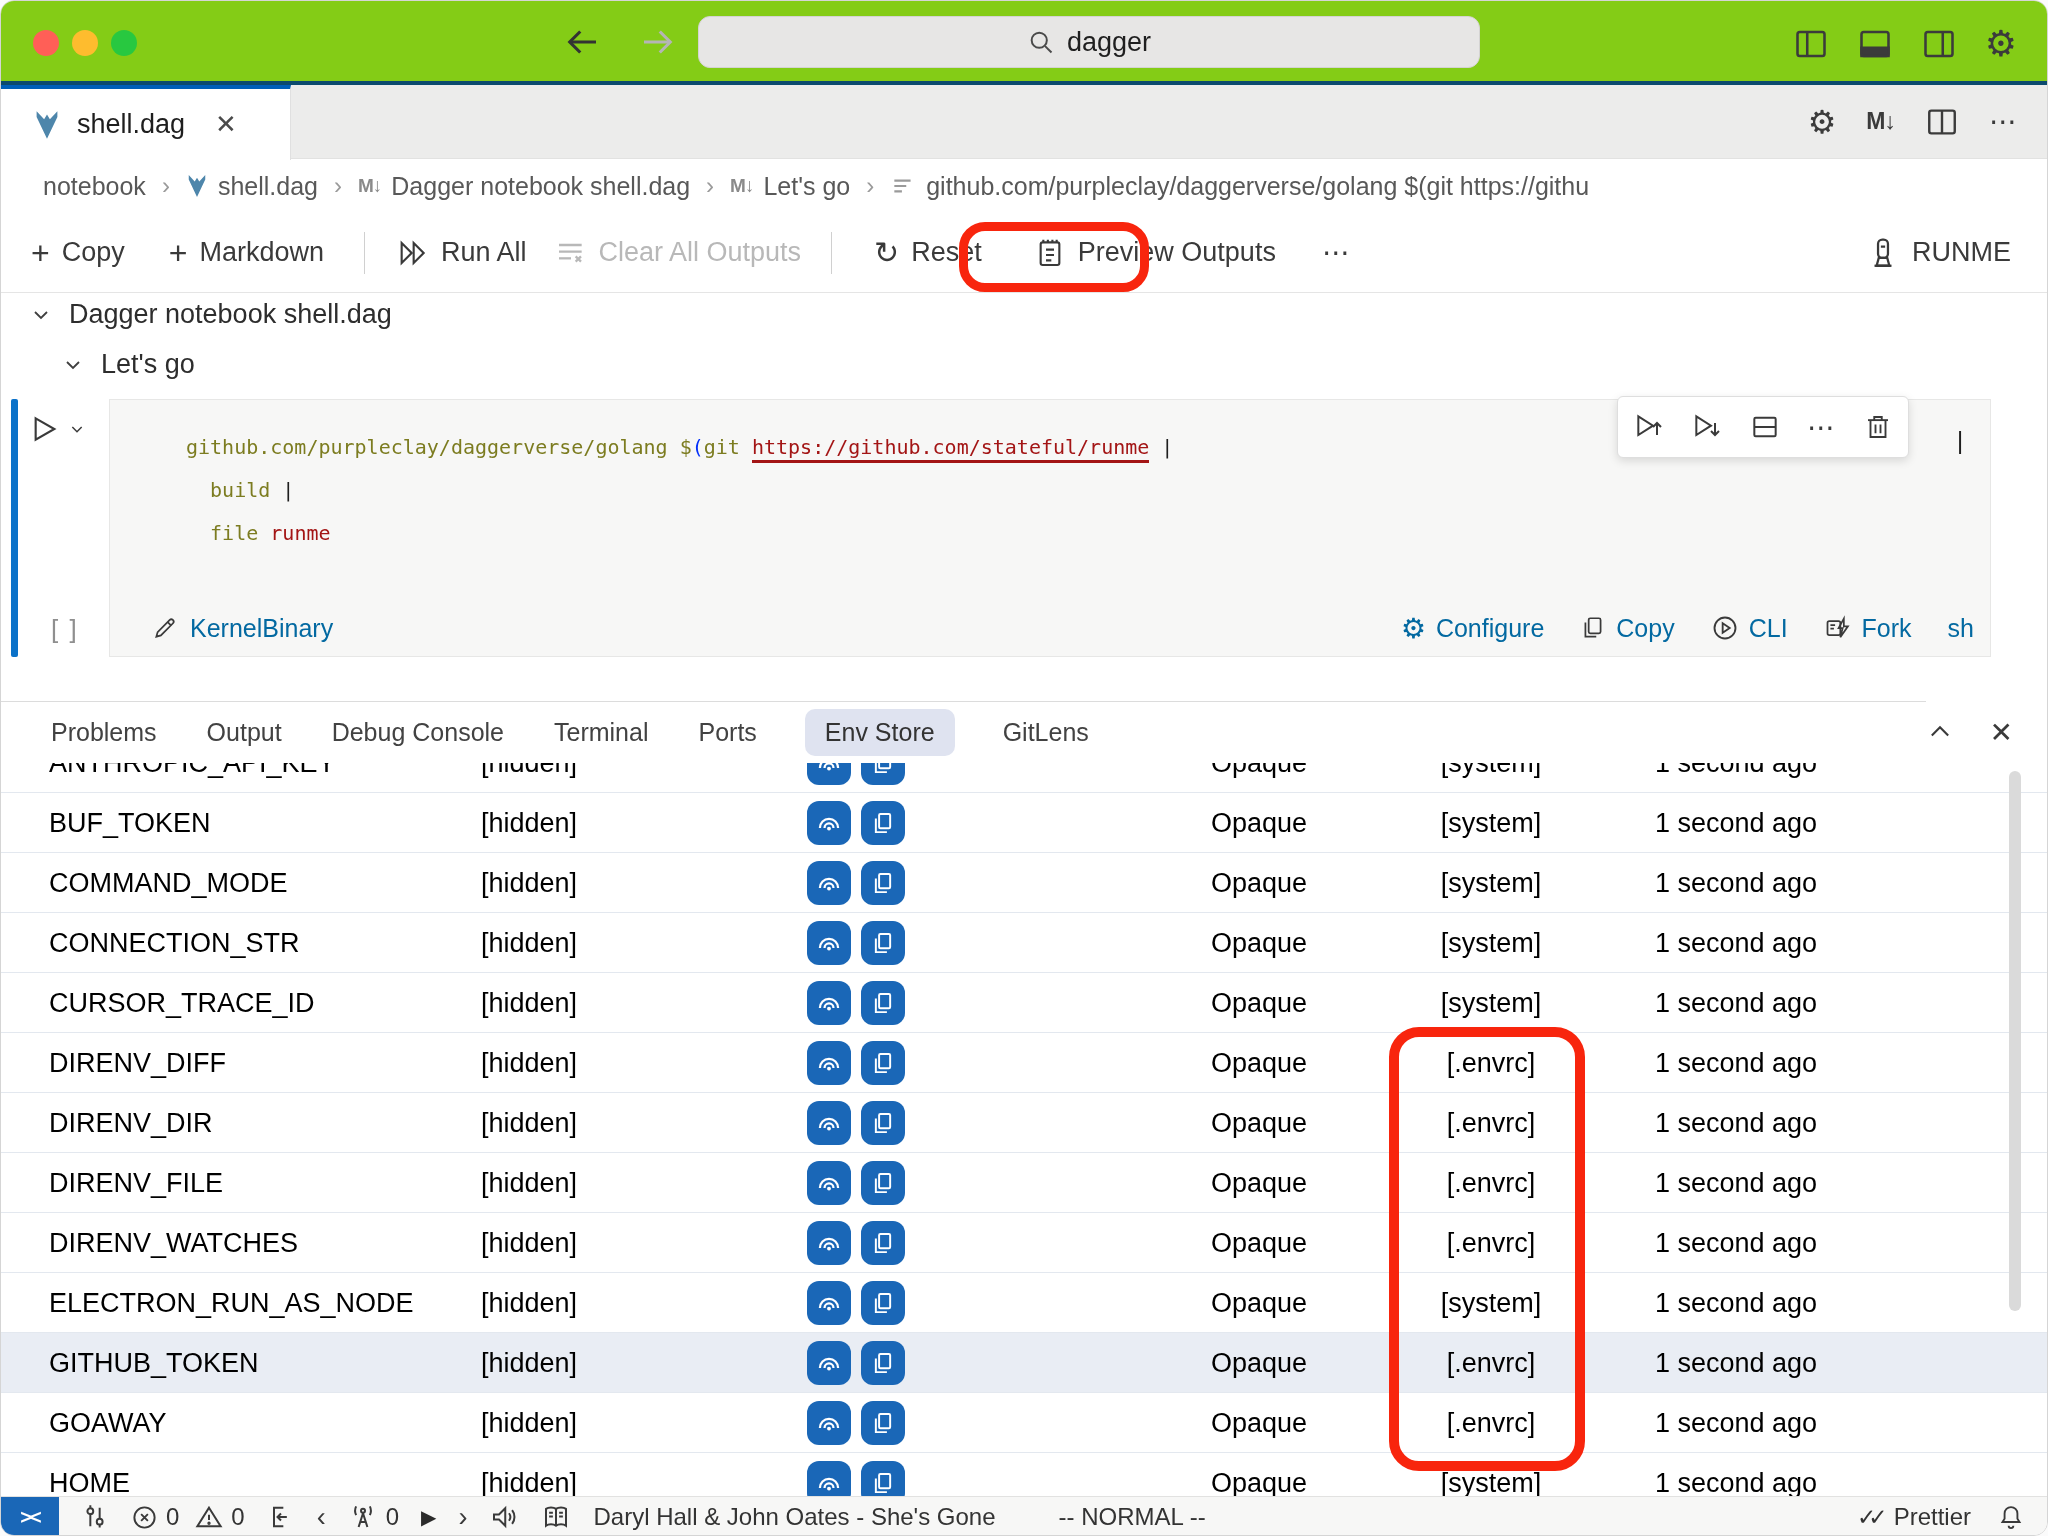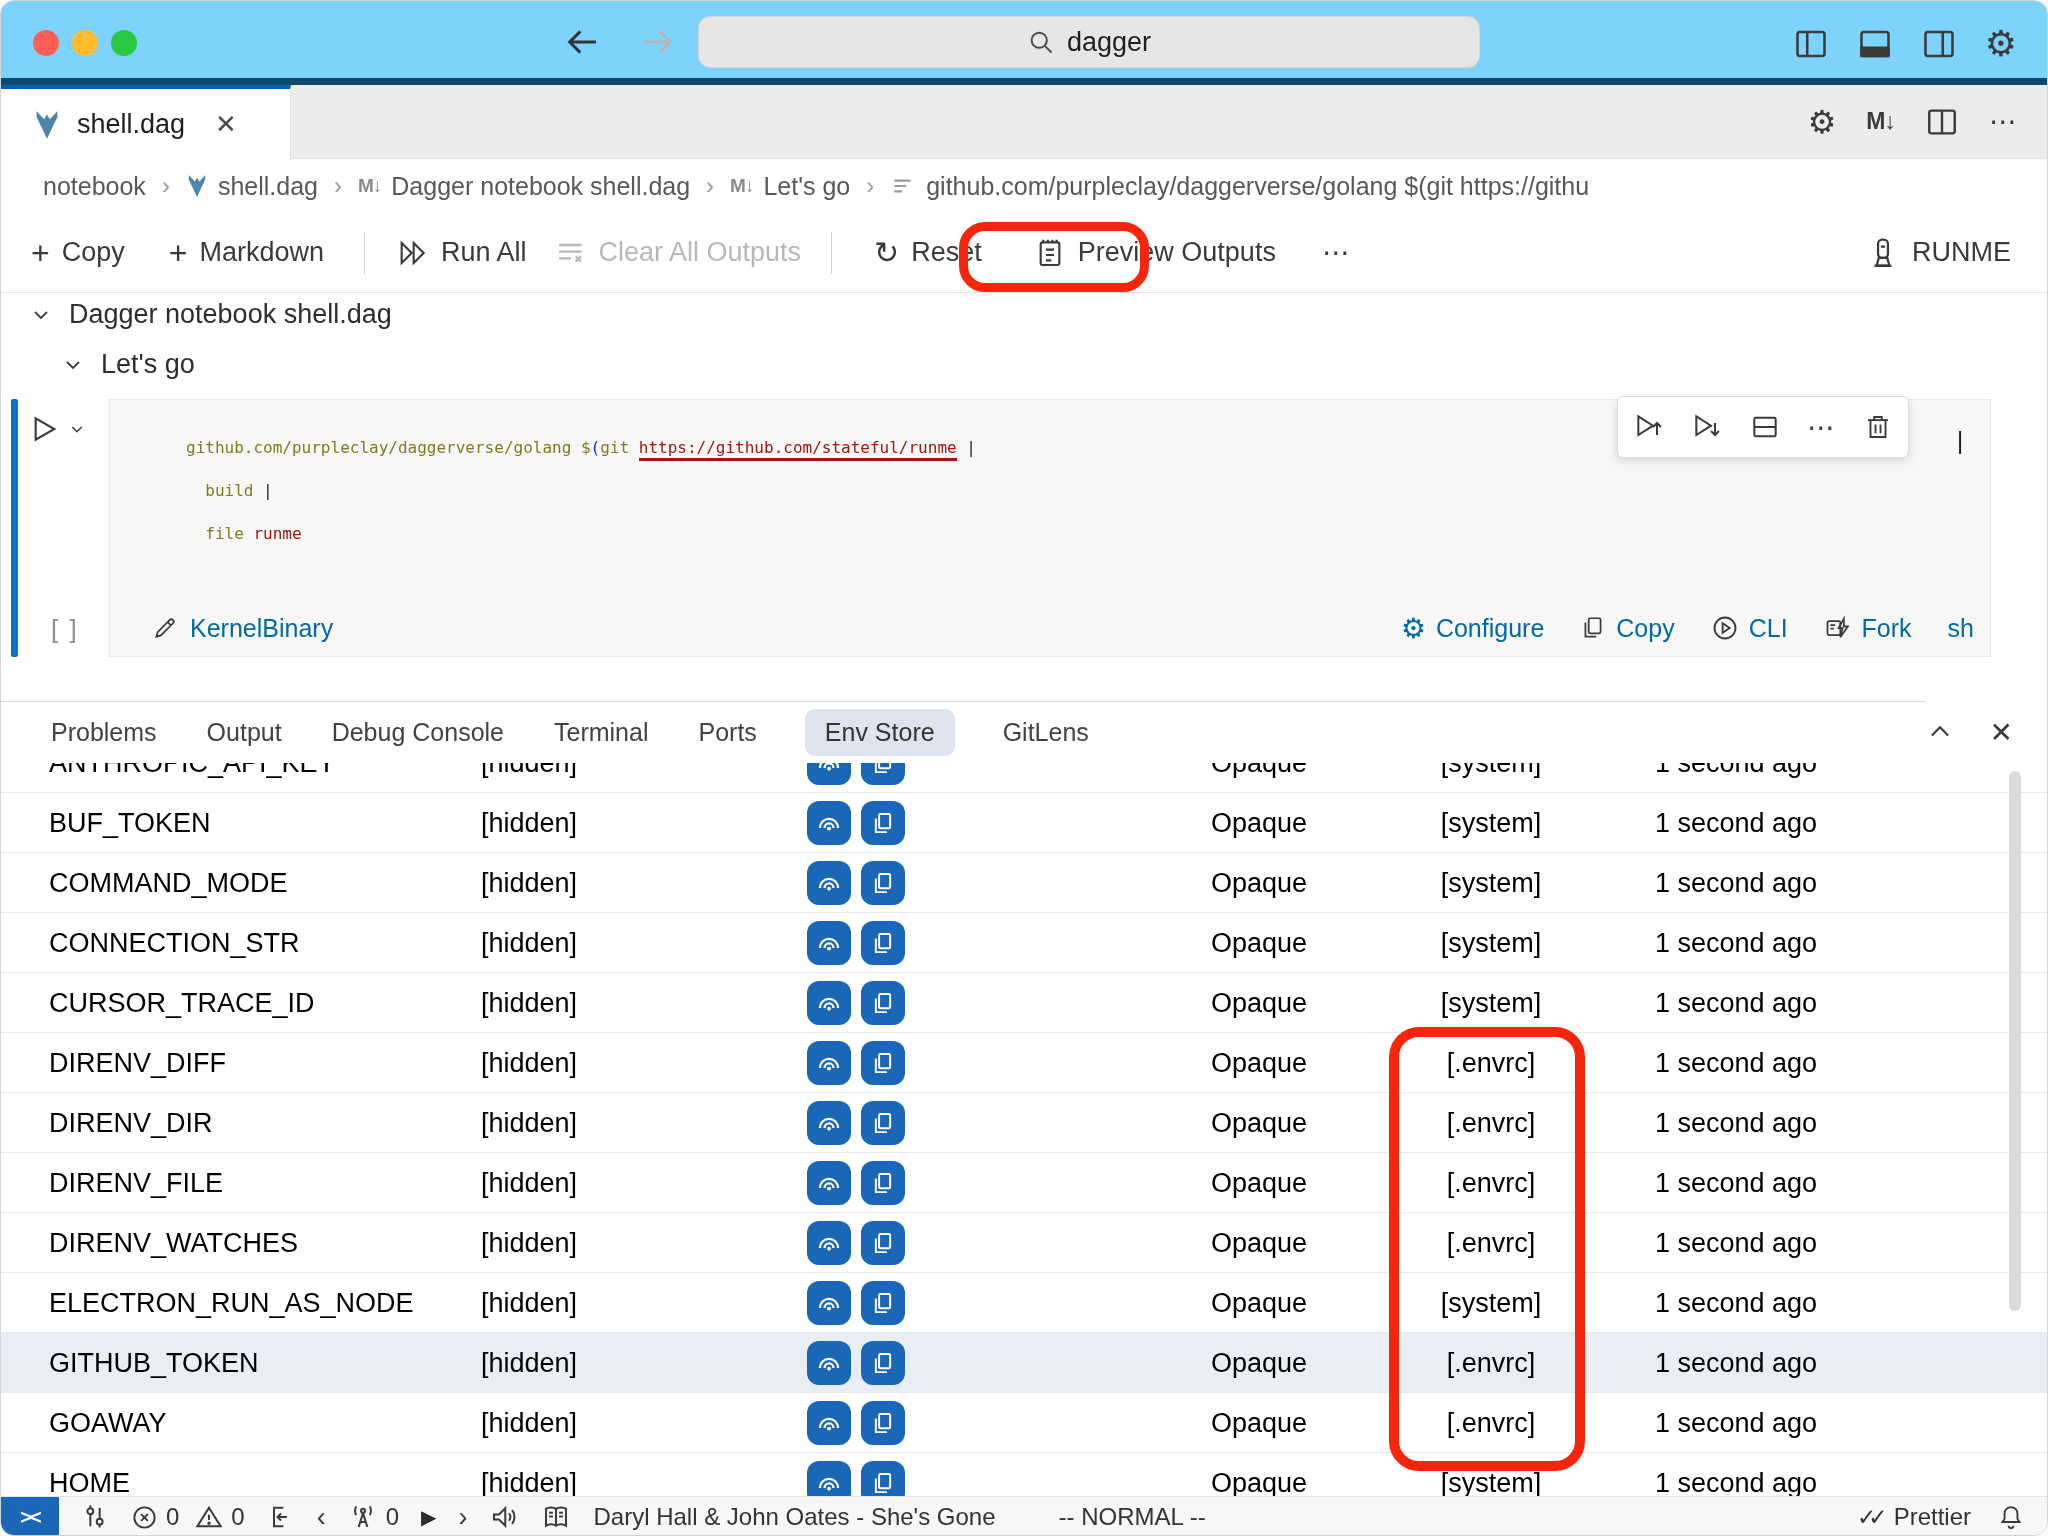--- a/index.html
+++ b/index.html
@@ -1,21 +1,21 @@
 <!DOCTYPE html>
 <html><head>
 <meta charset="utf-8">
 <style>
   * { margin:0; padding:0; box-sizing:border-box; }
   html,body { background:#fbfbfb; font-family:"Liberation Sans","DejaVu Sans",sans-serif; }
   .window { position:relative; width:2048px; height:1536px; background:#ffffff;
             border-radius:14px; overflow:hidden; border:1px solid #d5d5d5; }
 
   
-  .titlebar { position:absolute; top:0; left:0; width:100%; height:84px; background:#7dd3fc; border-bottom:7px solid #0c4a6e;padding-left:11px; }
+  .titlebar { position:absolute; top:0; left:0; width:100%; height:84px; background:#84cc16; border-bottom:4px solid #0c4a6e;padding-left:11px; }
   .traffic { position:absolute; top:29px; left:32px; display:flex; gap:13px; }
   .tl { width:26px; height:26px; border-radius:50%; }
   .tl.red{background:#ff5f57;} .tl.yellow{background:#febc2e;} .tl.green{background:#28c840;}
   .nav-arrows { position:absolute; left:560px; top:20px; display:flex; gap:34px; }
   .nav-arrows svg { display:block; }
   .searchbox { position:absolute; left:697px; top:15px; width:782px; height:52px; background:#e7e6e5;
                border:1px solid #d4d3d2; border-radius:12px; display:flex; align-items:center; justify-content:center; gap:12px;
                color:#1f1f1f; font-size:27px; }
   .tb-icons { position:absolute; right:30px; top:22px; display:flex; gap:28px; align-items:center; }
 
@@ -55,21 +55,21 @@
   .editor { position:absolute; top:292px; left:0; width:100%; height:408px; background:#ffffff; }
   .outline-row { position:absolute; display:flex; align-items:center; gap:16px; font-size:27px; color:#2d2d2d; font-weight:500; }
   .outline-row.l1 { top:6px; left:28px; }
   .outline-row.l2 { top:56px; left:60px; }
 
   .cell { position:absolute; top:106px; left:0; width:100%; height:258px; }
   .focus-bar { position:absolute; left:10px; top:0; width:7px; height:100%; background:#0b72c9; border-radius:2px; }
   .cell-play { position:absolute; left:28px; top:14px; display:flex; align-items:center; gap:8px; }
   .exec-count { position:absolute; left:50px; bottom:12px; font-size:26px; color:#8f8f8f; letter-spacing:2px; }
   .cell-box { position:absolute; left:108px; right:56px; top:0; height:258px; background:#f7f7f6; border:1px solid #e7e7e6; }
-  .code { padding:26px 0 0 76px; font-family:"DejaVu Sans Mono",monospace; font-size:16px; line-height:43px; white-space:pre; }
+  .code { padding:26px 0 0 76px; font-family:"DejaVu Sans Mono",monospace; font-size:20px; line-height:43px; white-space:pre; }
   .tok-olive{color:#7c7c20;} .tok-plain{color:#1f1f1f;} .tok-paren{color:#0431fa;}
   .tok-link{color:#a31515; border-bottom:3px solid #a31515; padding-bottom:1px;} .tok-link2{color:#a31515;}
   .overflow-pipe { position:absolute; left:1952px; top:28px; font-family:"DejaVu Sans Mono",monospace; font-size:23.5px; color:#1f1f1f; }
   .cell-toolbar { position:absolute; left:1616px; top:-3px; width:292px; height:62px; background:#ffffff; border:1px solid #dedede;
                   border-radius:6px; box-shadow:0 3px 10px rgba(0,0,0,.13); display:flex; align-items:center; justify-content:center; gap:26px; z-index:5; }
   .cell-footer { position:absolute; left:0; right:0; bottom:0; height:56px; display:flex; align-items:center; padding:0 16px 0 42px;
                  font-size:25px; color:#0369a1; }
   .kernel { display:flex; align-items:center; gap:12px; }
   .footer-actions { margin-left:auto; display:flex; align-items:center; gap:36px; }
   .fa-item { display:flex; align-items:center; gap:10px; }

